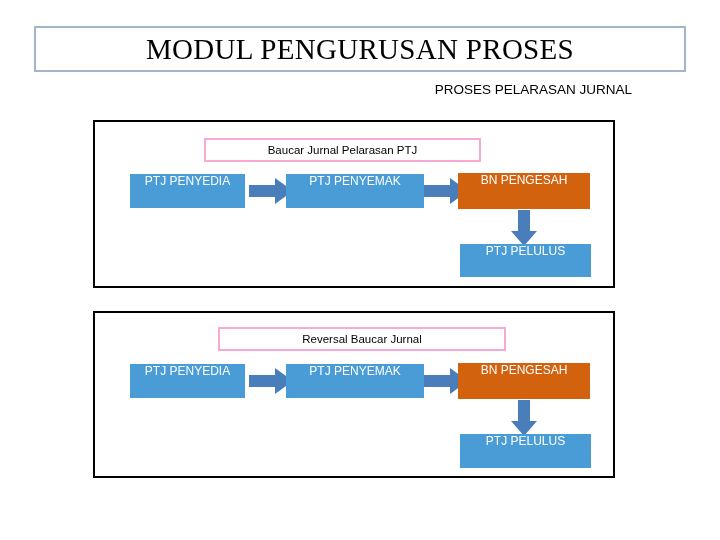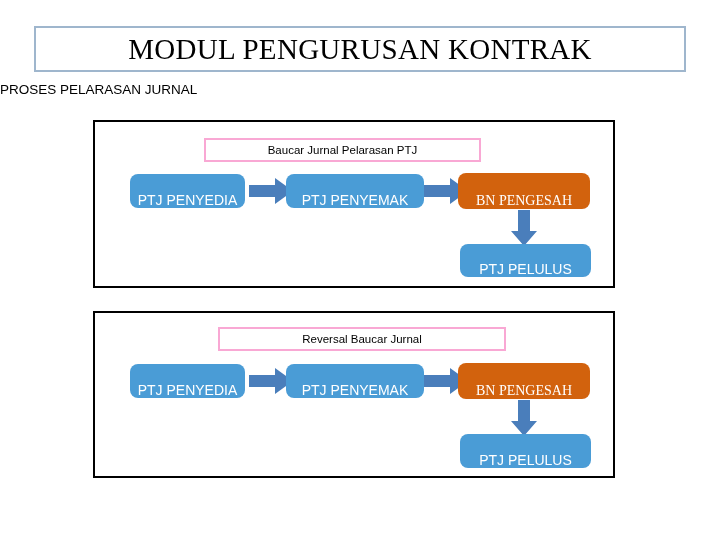--- a/index.html
+++ b/index.html
@@ -40,21 +40,21 @@
     color: #000000;
     letter-spacing: 0.3px;
     white-space: nowrap;
   }
 
   .subtitle {
     position: absolute;
     left: 0;
     top: 82px;
     width: 632px;
-    text-align: left;
+    text-align: right;
     font-size: 13.5px;
     color: #000000;
   }
 
   
   .panel {
     position: absolute;
     border: 2px solid #000000;
     background: #ffffff;
     box-sizing: border-box;
@@ -76,29 +76,28 @@
     white-space: nowrap;
   }
   .cap-1 { left: 204px; top: 138px; width: 277px; height: 24px; }
   .cap-2 { left: 218px; top: 327px; width: 288px; height: 24px; }
 
   
   .node {
     position: absolute;
     box-sizing: border-box;
     display: flex;
-    align-items: flex-end;
+    align-items: flex-start;
     justify-content: center;
-    font-size: 14px;
+    font-size: 12px;
     color: #ffffff;
     white-space: nowrap;
-    border-radius: 8px;
   }
   .node.blue   { background: #4a9cd6; }
-  .node.orange { background: #d2620d; font-family: Liberation Serif, serif; }
+  .node.orange { background: #d2620d; }
 
   
   .n1a { left: 130px; top: 174px; width: 115px; height: 34px; }
   .n2a { left: 286px; top: 174px; width: 138px; height: 34px; }
   .n3a { left: 458px; top: 173px; width: 132px; height: 36px; }
   .n4a { left: 460px; top: 244px; width: 131px; height: 33px; }
 
   
   .n1b { left: 130px; top: 364px; width: 115px; height: 34px; }
   .n2b { left: 286px; top: 364px; width: 138px; height: 34px; }
@@ -123,21 +122,21 @@
   .ar1b { left: 249px; top: 368px; }
   .ar2b { left: 424px; top: 368px; }
   .ad1b { left: 511px; top: 400px; }
 
   svg { display: block; }
 </style>
 </head>
 <body>
 
 <div class="title-frame"></div>
-<div class="title-text">MODUL PENGURUSAN KONTRAK</div>
+<div class="title-text">MODUL PENGURUSAN PROSES</div>
 <div class="subtitle">PROSES PELARASAN JURNAL</div>
 
 <div class="panel panel-1"></div>
 
 <div class="caption-box cap-1">
   <span>Baucar Jurnal Pelarasan PTJ</span>
 </div>
 
 <div class="node blue n1a">
   <span>PTJ PENYEDIA</span>

